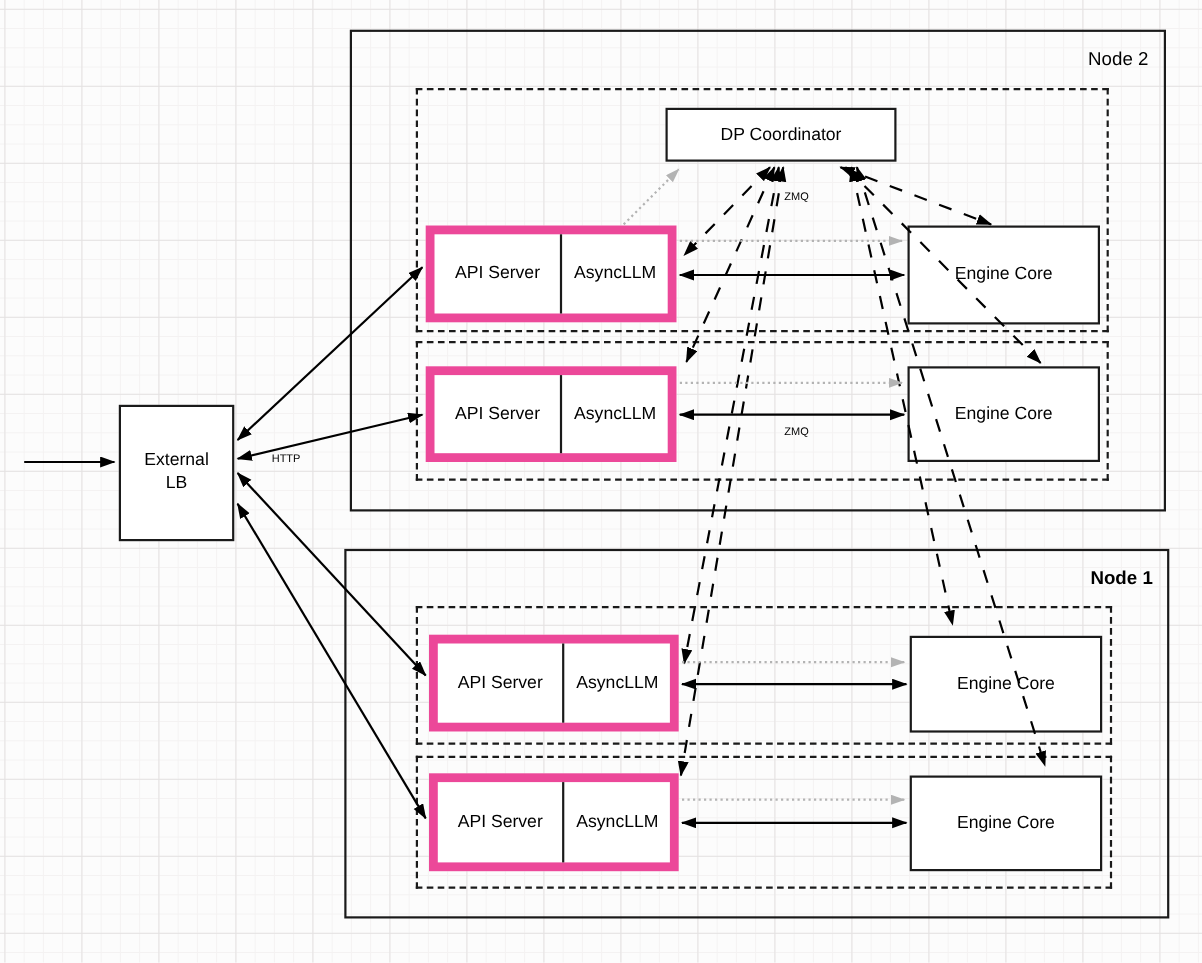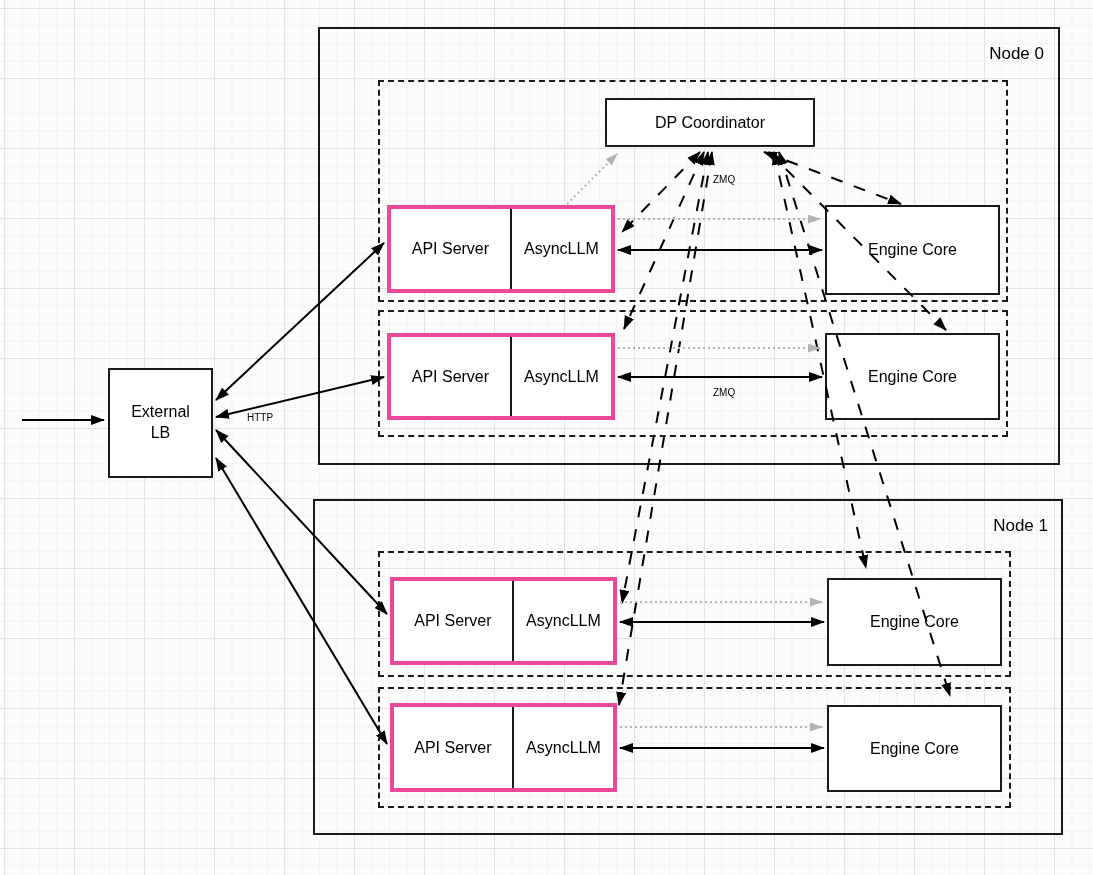--- a/index.html
+++ b/index.html
@@ -39,21 +39,21 @@
   .shape {
     border: 2px solid #1a1a1a;
     background: #ffffff;
     display: flex;
     align-items: center;
     justify-content: center;
     font-size: 16px;
     z-index: 2;
     text-align: center;
   }
-  .combo { display: flex; padding: 0; z-index: 2; position: absolute; box-sizing: border-box; border: 4px solid #ec4899; background: #fff; }
+  .combo { display: flex; padding: 0; z-index: 2; position: absolute; box-sizing: border-box; border: 8px solid #ec4899; background: #fff; }
   .combo .cell {
     display: flex; align-items: center; justify-content: center;
     font-size: 16px; height: 100%; box-sizing: border-box;
   }
   .combo .cell.first { border-right: 2px solid #1a1a1a; }
   .edge-label {
     font-size: 10px;
     z-index: 4;
     white-space: nowrap;
   }
@@ -62,35 +62,35 @@
     width: 1093px; height: 875px;
     z-index: 3;
     pointer-events: none;
   }
   .lb-text { line-height: 1.3; text-align: center; }
 </style>
 </head>
 <body>
 
 <div class="abs node-frame" style="left:318px; top:27px; width:742px; height:438px;"></div>
-<div class="abs node-label" style="left:950px; top:44px; width:94px;">Node 0</div>
+<div class="abs node-label" style="left:950px; top:44px; width:94px;">Node 2</div>
 
 <div class="abs node-frame" style="left:313px; top:499px; width:750px; height:336px;"></div>
-<div class="abs node-label" style="left:954px; top:516px; width:94px;">Node 1</div>
+<div class="abs node-label" style="left:954px; top:516px; width:94px;font-weight:bold;">Node 1</div>
 
 <div class="abs replica-frame" style="left:378px; top:80px; width:630px; height:222px;"></div>
 <div class="abs replica-frame" style="left:378px; top:310px; width:630px; height:127px;"></div>
 <div class="abs replica-frame" style="left:378px; top:551px; width:633px; height:126px;"></div>
 <div class="abs replica-frame" style="left:378px; top:687px; width:633px; height:121px;"></div>
 
 <div class="abs shape" style="left:605px; top:98px; width:210px; height:49px;">
   <span>DP Coordinator</span>
 </div>
 
-<div class="abs shape" style="left:108px; top:368px; width:105px; height:110px;">
+<div class="abs shape" style="left:108px; top:368px; width:105px; height:124px;">
   <div class="lb-text">
     <div>External</div>
     <div>LB</div>
   </div>
 </div>
 
 <div class="combo" style="left:387px; top:205px; width:228px; height:88px;">
   <div class="cell first" style="width:123px;">API Server</div>
   <div class="cell" style="width:101px;">AsyncLLM</div>
 </div>

